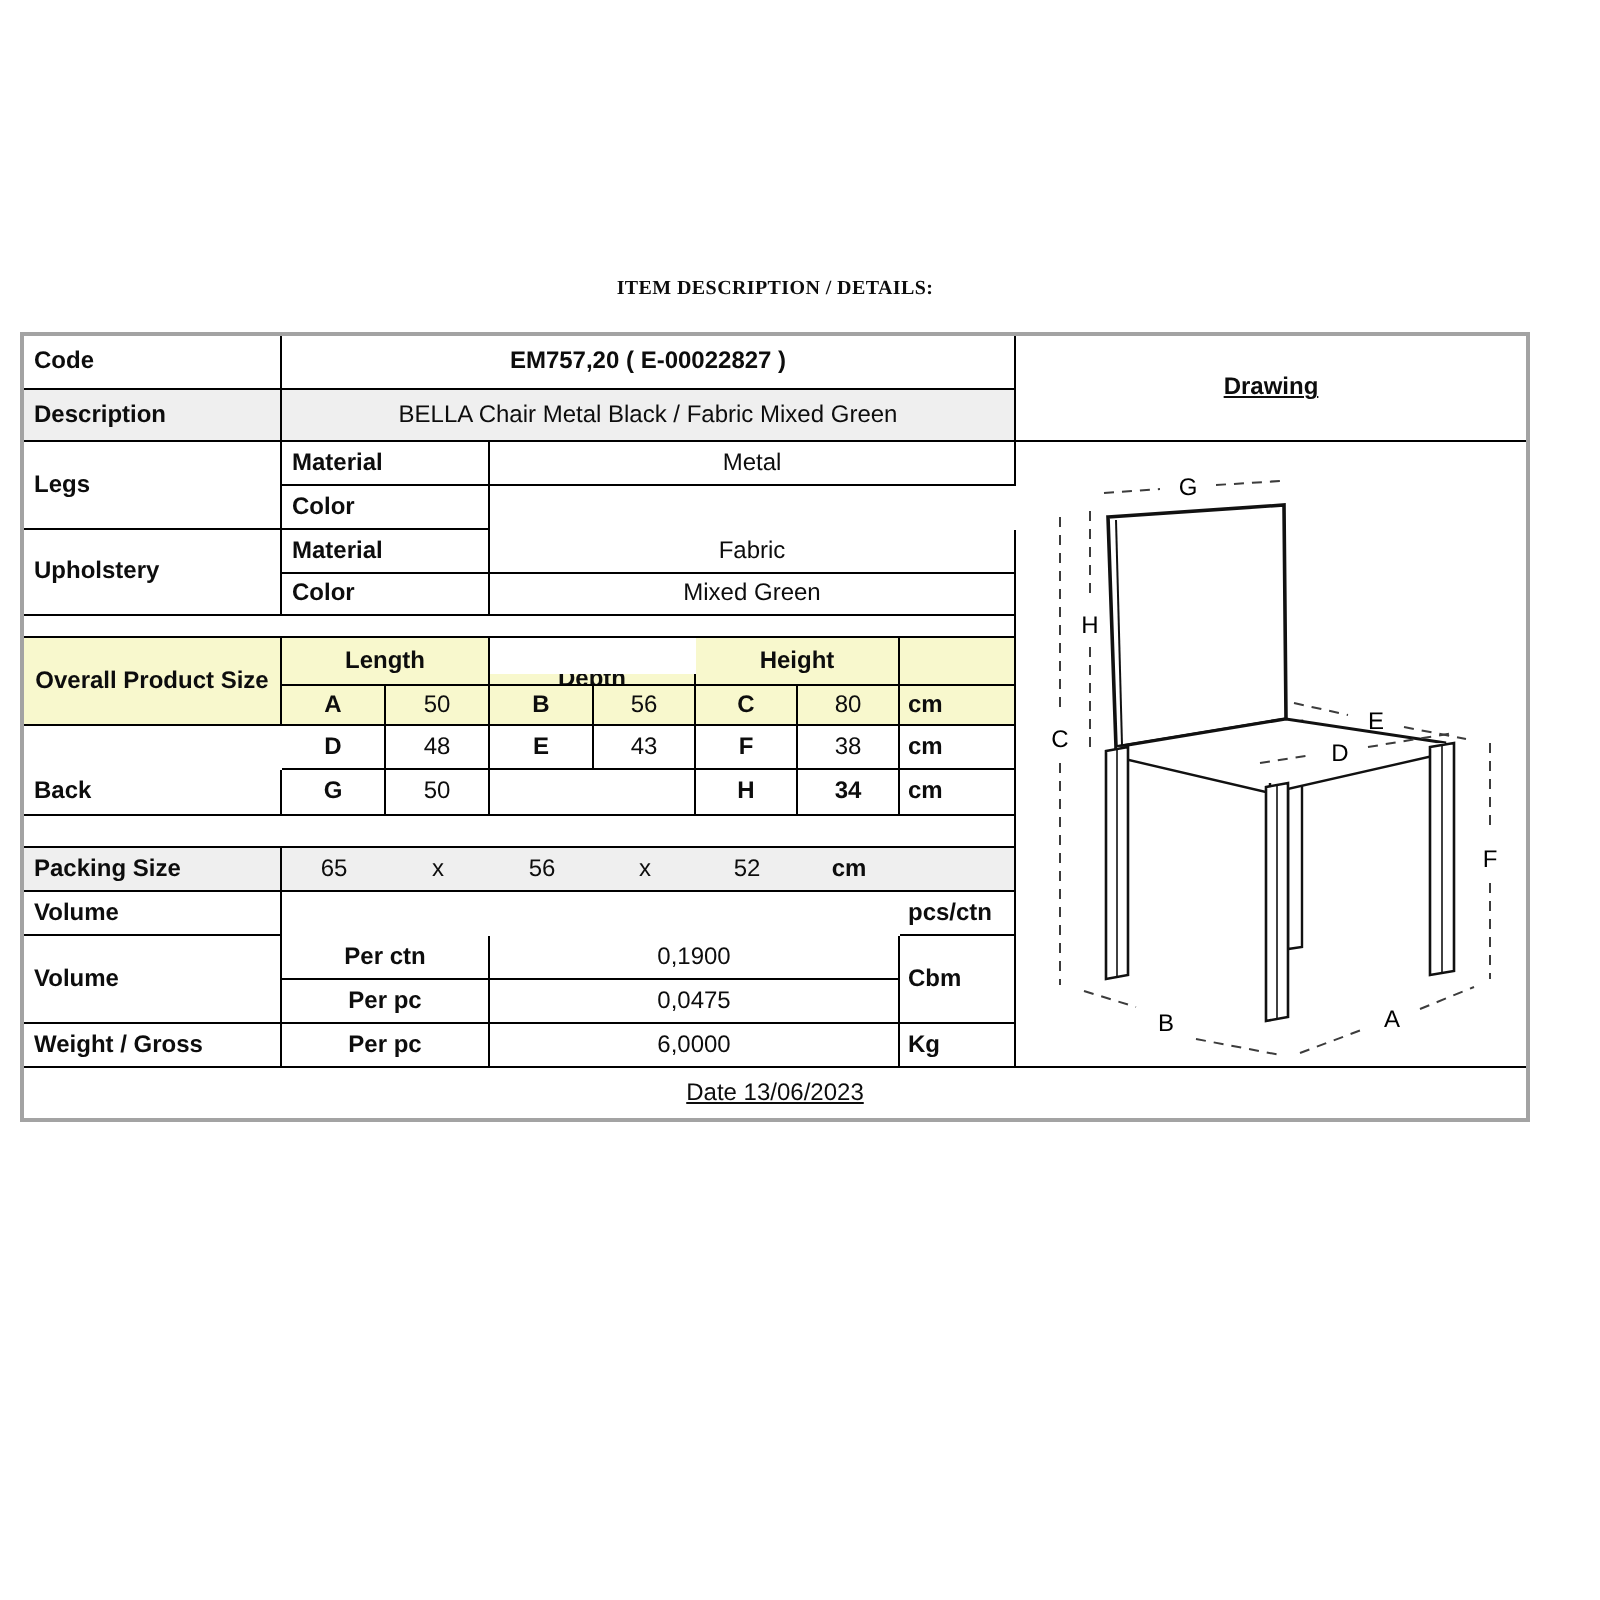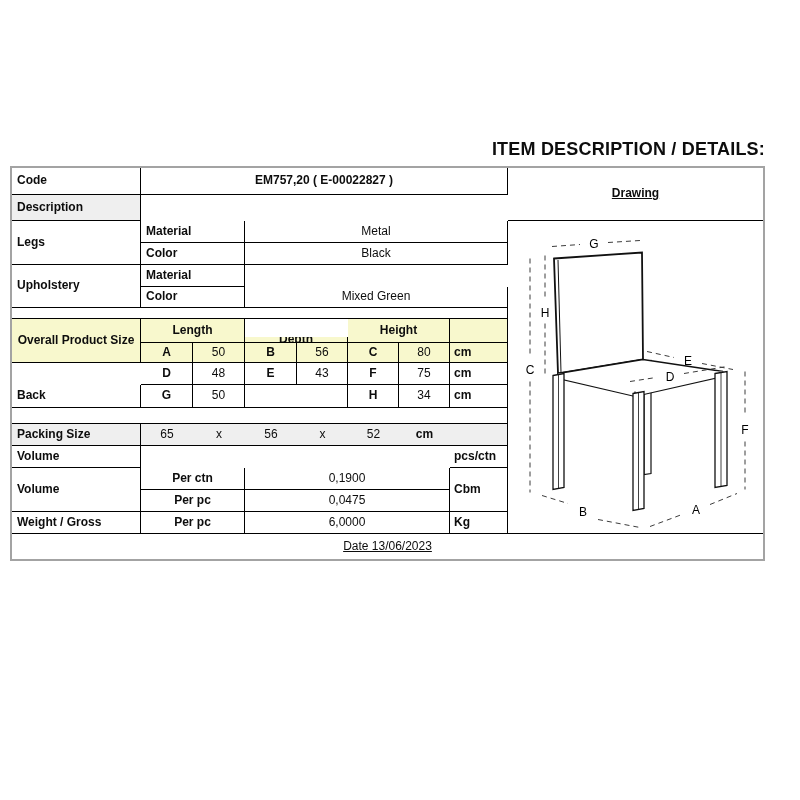--- a/index.html
+++ b/index.html
@@ -3,21 +3,21 @@
 <meta charset="utf-8">
 <style>
   html,body{margin:0;padding:0;background:#ffffff;}
   .sheet{
     position:relative;width:800px;height:800px;background:#ffffff;
     font-family:"Liberation Sans","DejaVu Sans",sans-serif;color:#0d0d0d;
     overflow:hidden;
   }
   .doc-title{
     position:absolute;left:10px;top:139px;width:755px;
-    text-align:right;font-size:18px;font-weight:bold;letter-spacing:.2px;
+    text-align:center;font-size:10px;font-weight:bold;letter-spacing:.2px;font-family:Liberation Serif, serif;
   }
   .spec-table{
     position:absolute;left:10px;top:166px;width:755px;height:395px;
     box-sizing:border-box;border:2px solid #a3a3a3;
     display:grid;
     grid-template-columns:129px 52px 52px 52px 51px 51px 51px 58px 1fr;
     grid-template-rows:27px 26px 22px 22px 22px 21px 11px 24px 20px 22px 23px 16px 22px 22px 22px 22px 22px 1fr;
     background:#fff;
   }
   .cell{
@@ -50,29 +50,30 @@
 <div class="doc-title">ITEM DESCRIPTION / DETAILS:</div>
 
 <div class="spec-table">
 
   <div class="cell lbl" style="grid-row:1;grid-column:1;">Code</div>
   <div class="cell b" style="grid-row:1;grid-column:2/9;">EM757,20 ( E-00022827 )</div>
 
   <div class="cell b noright" style="grid-row:1/3;grid-column:9;">Drawing</div>
 
   <div class="cell lbl gray" style="grid-row:2;grid-column:1;">Description</div>
+  <div class="cell gray" style="grid-row:2;grid-column:2/9;">BELLA Chair Metal Black / Fabric Mixed Green</div>
 
   <div class="cell lbl" style="grid-row:3/5;grid-column:1;">Legs</div>
   <div class="cell lbl" style="grid-row:3;grid-column:2/4;">Material</div>
   <div class="cell" style="grid-row:3;grid-column:4/9;">Metal</div>
   <div class="cell lbl" style="grid-row:4;grid-column:2/4;">Color</div>
-  <div class="cell" style="grid-row:4;grid-column:4/9;">Black</div>
 
   <div class="cell lbl" style="grid-row:5/7;grid-column:1;">Upholstery</div>
   <div class="cell lbl" style="grid-row:5;grid-column:2/4;">Material</div>
+  <div class="cell" style="grid-row:5;grid-column:4/9;">Fabric</div>
   <div class="cell lbl" style="grid-row:6;grid-column:2/4;">Color</div>
   <div class="cell" style="grid-row:6;grid-column:4/9;">Mixed Green</div>
 
   <div class="cell" style="grid-row:7;grid-column:1/9;"></div>
 
   <div class="cell drawing-body noright" style="grid-row:3/18;grid-column:9;">
     <svg viewBox="0 0 255 309" preserveAspectRatio="xMidYMid meet">
 
       <path class="dim" d="M44,24 L72,22 M100,20 L132,18"></path>
 
@@ -128,29 +129,29 @@
   <div class="cell yellow" style="grid-row:9;grid-column:5;">56</div>
   <div class="cell yellow b" style="grid-row:9;grid-column:6;">C</div>
   <div class="cell yellow" style="grid-row:9;grid-column:7;">80</div>
   <div class="cell yellow unit" style="grid-row:9;grid-column:8;">cm</div>
 
   <div class="cell b" style="grid-row:10;grid-column:2;">D</div>
   <div class="cell" style="grid-row:10;grid-column:3;">48</div>
   <div class="cell b" style="grid-row:10;grid-column:4;">E</div>
   <div class="cell" style="grid-row:10;grid-column:5;">43</div>
   <div class="cell b" style="grid-row:10;grid-column:6;">F</div>
-  <div class="cell" style="grid-row:10;grid-column:7;">75</div>
+  <div class="cell" style="grid-row:10;grid-column:7;">38</div>
   <div class="cell unit" style="grid-row:10;grid-column:8;">cm</div>
 
   <div class="cell lbl" style="grid-row:11;grid-column:1;">Back</div>
   <div class="cell b" style="grid-row:11;grid-column:2;">G</div>
   <div class="cell" style="grid-row:11;grid-column:3;">50</div>
   <div class="cell" style="grid-row:11;grid-column:4/6;"></div>
   <div class="cell b" style="grid-row:11;grid-column:6;">H</div>
-  <div class="cell" style="grid-row:11;grid-column:7;">34</div>
+  <div class="cell" style="grid-row:11;grid-column:7;font-weight:bold;">34</div>
   <div class="cell unit" style="grid-row:11;grid-column:8;">cm</div>
 
   <div class="cell" style="grid-row:12;grid-column:1/9;"></div>
 
   <div class="cell lbl gray" style="grid-row:13;grid-column:1;">Packing Size</div>
   <div class="cell gray" style="grid-row:13;grid-column:2/9;justify-content:flex-start;">
     <span class="pack-vals">
       <span class="pv1">65</span>
       <span class="pv2">x</span>
       <span class="pv3">56</span>

